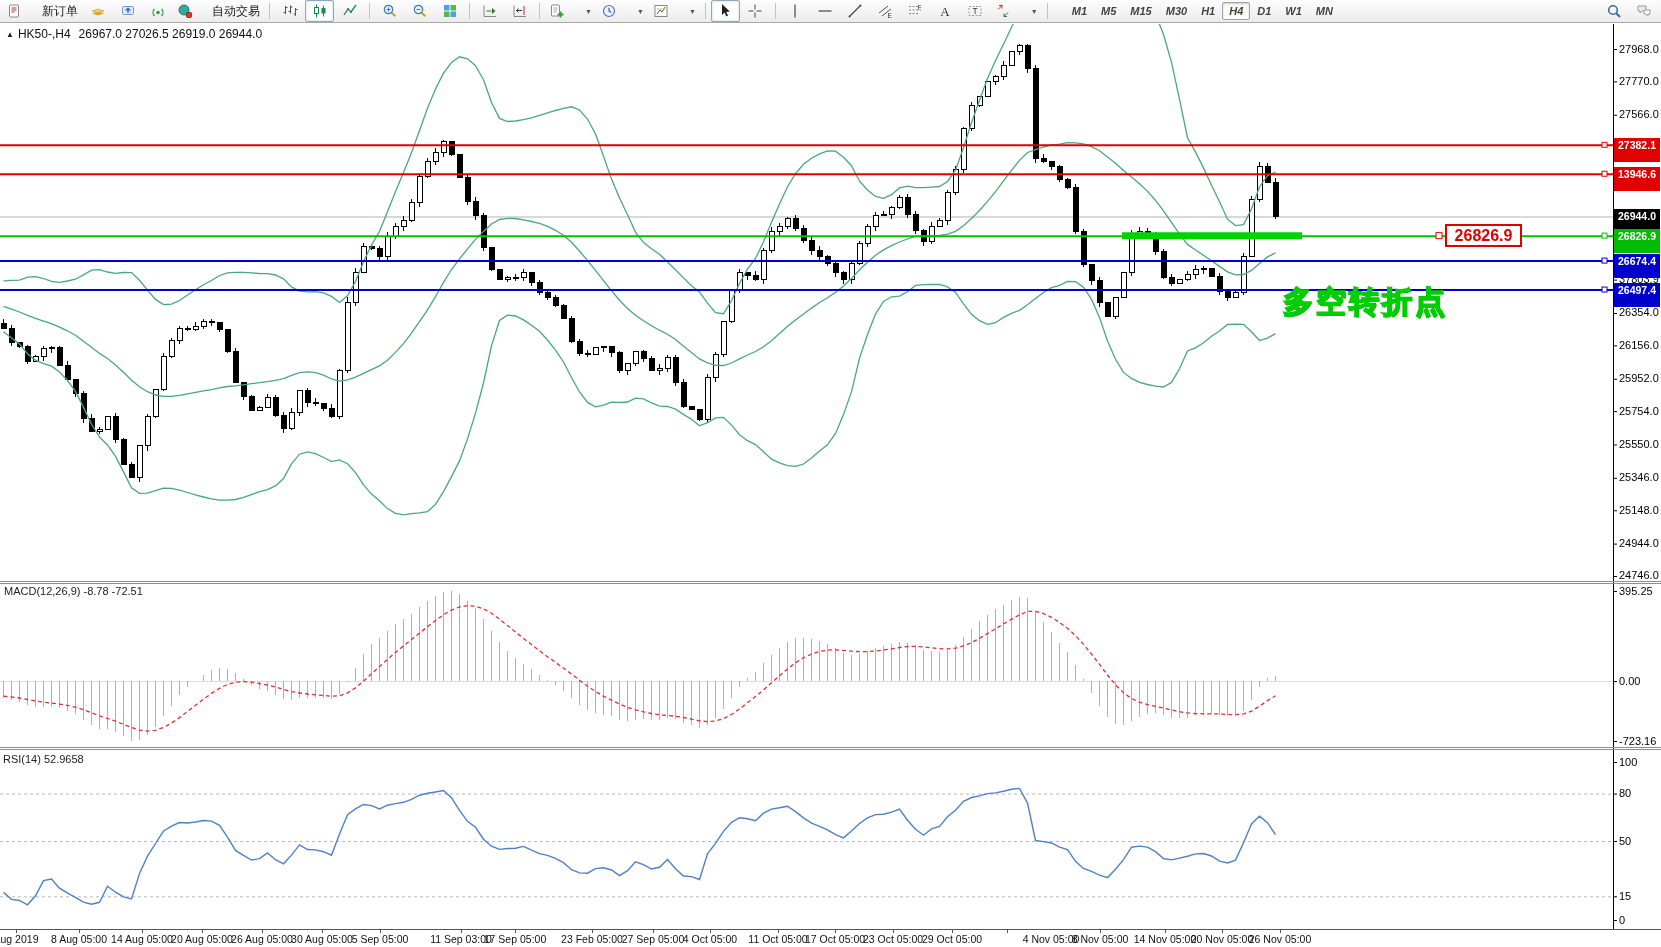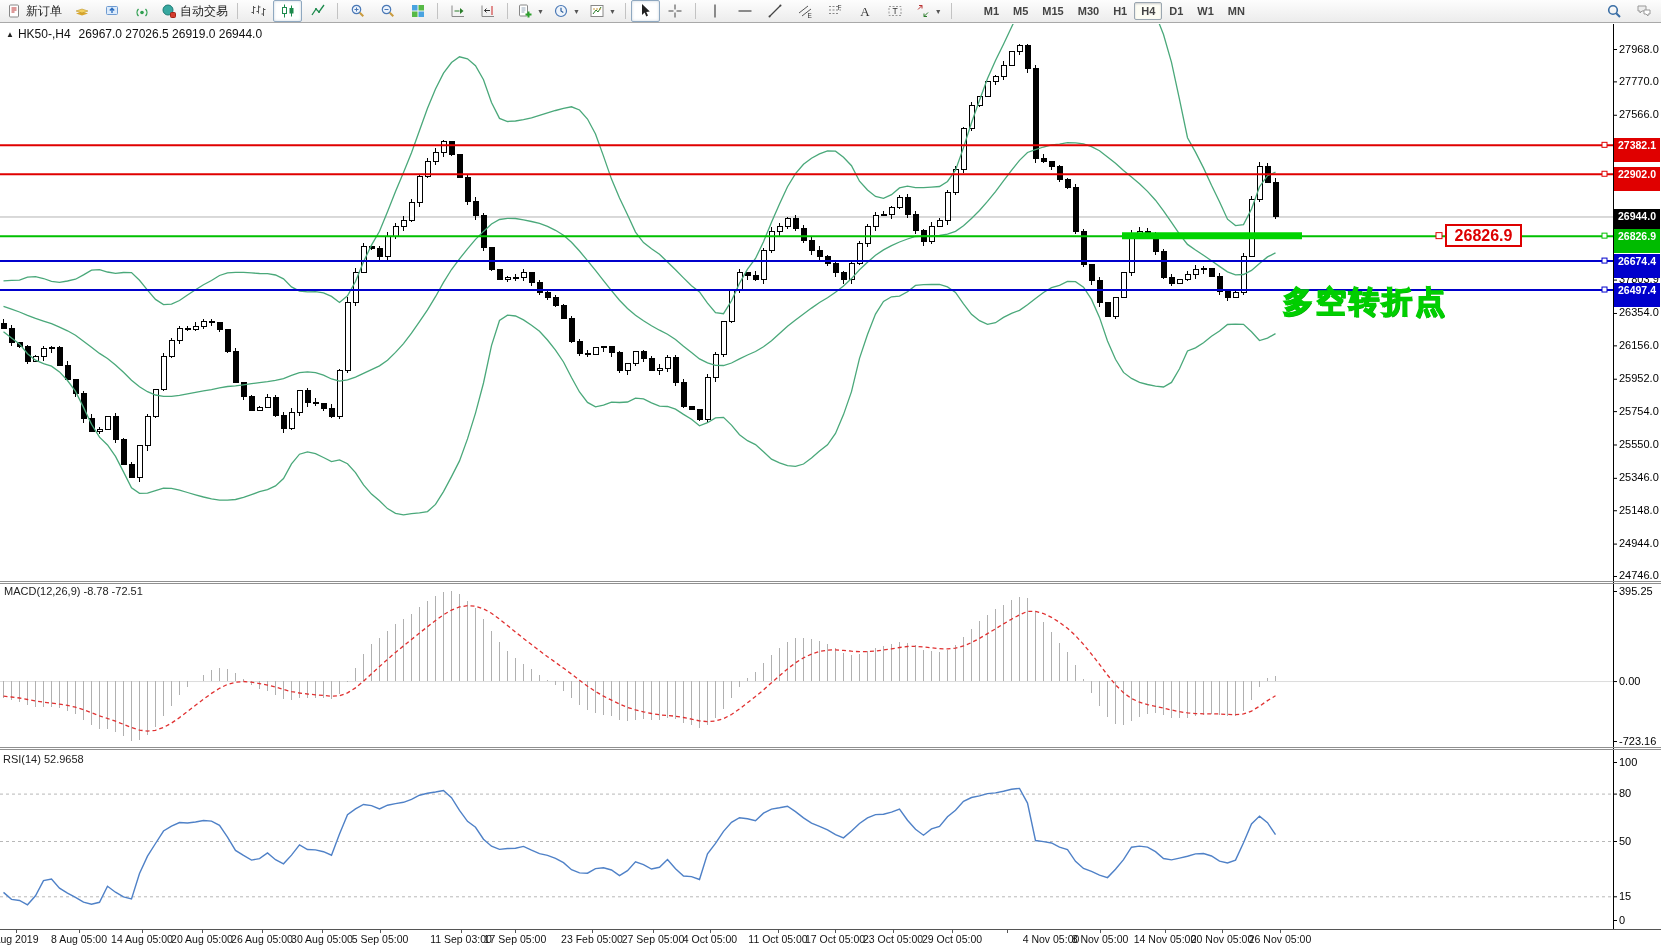--- a/index.html
+++ b/index.html
@@ -3,26 +3,26 @@
 <meta charset="utf-8">
 <style>
   html,body{margin:0;padding:0;width:1661px;height:947px;overflow:hidden;
     font-family:"Liberation Sans",sans-serif;background:#fff;position:relative;}
   #stage{position:absolute;inset:0;}
   
   #toolbar{position:absolute;top:0;left:0;width:1661px;height:23px;
     background:linear-gradient(#fdfdfd,#ececec);border-bottom:1px solid #a9a9a9;
     display:flex;align-items:center;padding:0 3px;gap:1px;z-index:40;box-sizing:border-box;}
   .tbtn{height:20px;min-width:21px;display:flex;align-items:center;justify-content:center;
-    gap:3px;padding:0 3px;border:1px solid transparent;border-radius:2px;font-size:12px;color:#222;cursor:default;}
+    gap:19px;padding:0 3px;border:1px solid transparent;border-radius:2px;font-size:12px;color:#222;cursor:default;}
   .tbtn.active{background:#fff;border-color:#8fa8c0;box-shadow:inset 0 0 3px #c9d4de;}
   .ticon{display:flex;align-items:center;}
   .caret{font-size:7px;color:#555;margin-left:1px;}
   .tsep{width:1px;height:16px;background:#c3c3c3;margin:0 4px;}
-  .tfgroup{display:flex;align-items:center;margin-left:20px;}
+  .tfgroup{display:flex;align-items:center;margin-left:12px;font-style:italic;}
   .tf{font-size:11px;font-weight:bold;color:#444;padding:2px 6px;border:1px solid transparent;border-radius:2px;}
   .tf.active{background:#fdfdf4;border-color:#9aa6b0;box-shadow:inset 0 1px 2px #ccc;}
   .tspacer{flex:1;}
   
   #chart-svg{position:absolute;left:0;top:0;z-index:1;}
   #labels{position:absolute;inset:0;z-index:5;pointer-events:none;}
   .ctitle{position:absolute;left:6px;top:27px;font-size:12px;color:#111;white-space:nowrap;}
   .ctitle .mk{font-size:8px;color:#222;margin-right:4px;vertical-align:1px;}
   .ctitle .ohlc{margin-left:8px;}
   .ptick{position:absolute;left:1619px;font-size:11px;color:#000;white-space:nowrap;}
@@ -904,21 +904,21 @@
       <div class="ptick" style="top:306.48429833169774px">26354.0</div>
       <div class="ptick" style="top:338.86898920510305px">26156.0</div>
       <div class="ptick" style="top:372.2350343473994px">25952.0</div>
       <div class="ptick" style="top:404.6197252208047px">25754.0</div>
       <div class="ptick" style="top:437.9857703631011px">25550.0</div>
       <div class="ptick" style="top:471.35181550539744px">25346.0</div>
       <div class="ptick" style="top:503.73650637880274px">25148.0</div>
       <div class="ptick" style="top:537.1025515210991px">24944.0</div>
       <div class="ptick" style="top:569.4872423945044px">24746.0</div>
       <div class="ptag" style="top:137.8292443572132px;background:#e00000">27382.1</div>
-      <div class="ptag" style="top:166.76283938501786px;background:#e00000">22902.0</div>
+      <div class="ptag" style="top:166.76283938501786px;background:#e00000">13946.6</div>
       <div class="ptag" style="top:209.48446189074255px;background:#000000">26944.0</div>
       <div class="ptag" style="top:228.6372260385997px;background:#00bb00">26826.9</div>
       <div class="ptag" style="top:253.5799803729144px;background:#0000cc">26674.4</div>
       <div class="ptag" style="top:282.52993130520093px;background:#0000cc">26497.4</div>
       <div class="itick" style="top:584.5px">395.25</div>
       <div class="itick" style="top:674.5502816271071px">0.00</div>
       <div class="itick" style="top:734.5px">-723.16</div>
       <div class="itick" style="top:755.5px">100</div>
       <div class="itick" style="top:787.1px">80</div>
       <div class="itick" style="top:834.5px">50</div>

